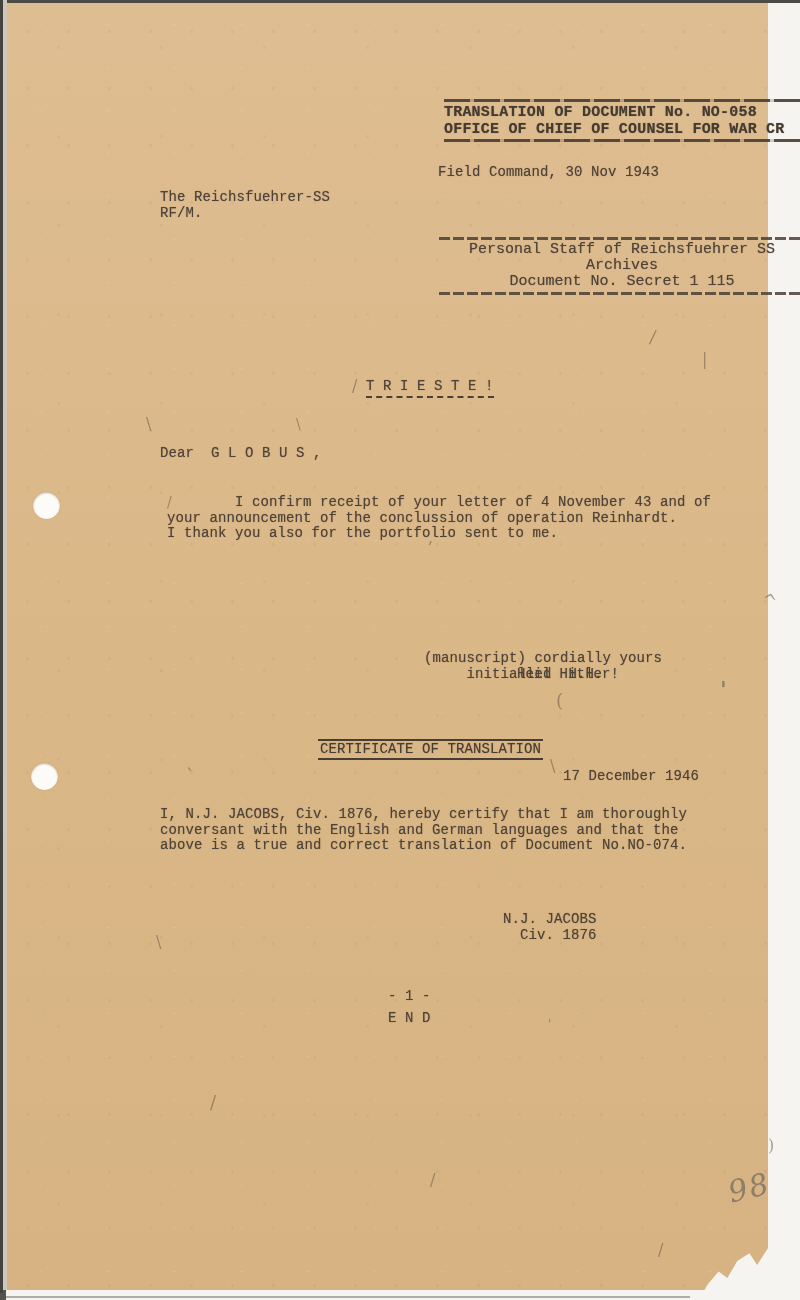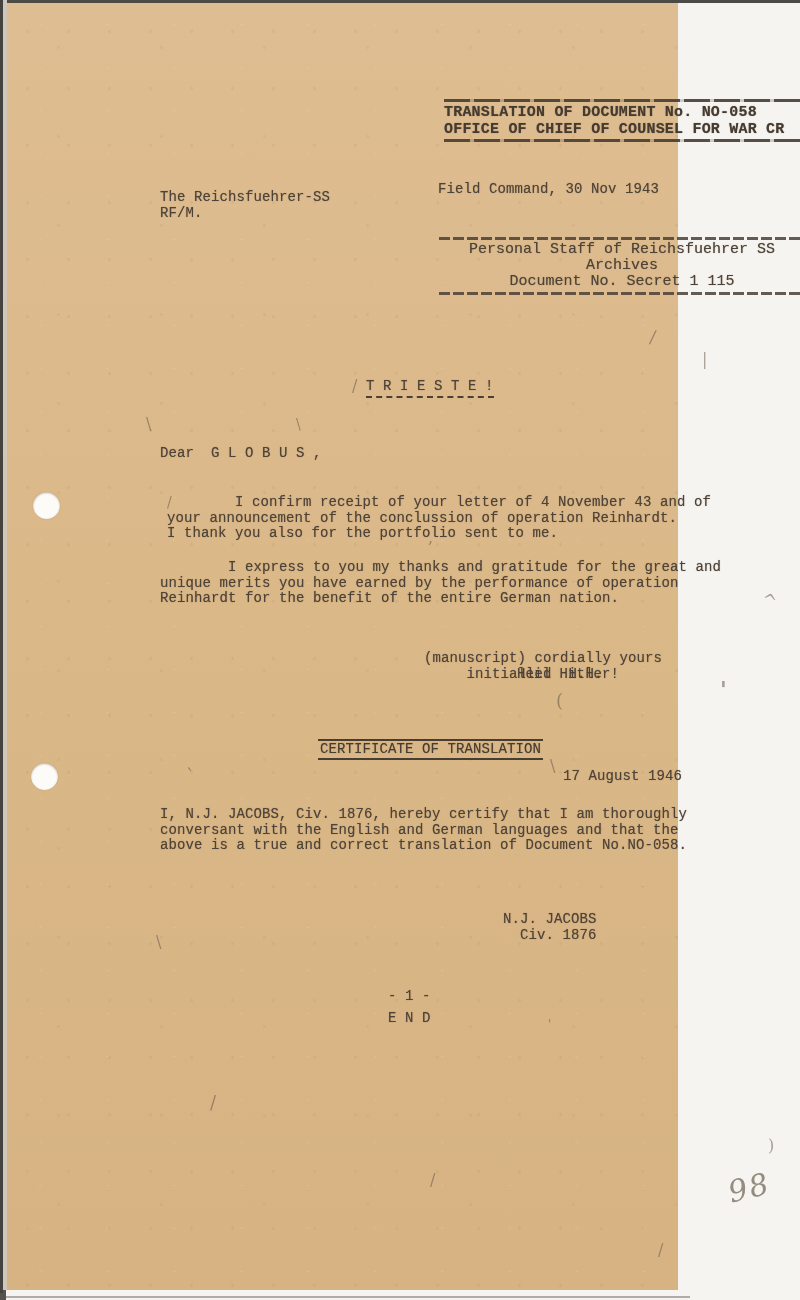--- a/index.html
+++ b/index.html
@@ -5,21 +5,21 @@
   html,body{margin:0;padding:0;}
   body{
     width:800px;height:1300px;position:relative;overflow:hidden;
     background:#f6f4f0;
     font-family:"Liberation Mono","DejaVu Sans Mono",monospace;
   }
   .scan-edge-top{position:absolute;left:0;top:0;width:800px;height:3px;background:#4c4a45;}
   .scan-edge-left{position:absolute;left:0;top:0;width:3px;height:1293px;background:#45433f;}
   .scan-edge-left2{position:absolute;left:3px;top:0;width:4px;height:1290px;background:#cfc8ba;}
   .paper{
-    position:absolute;left:7px;top:3px;width:671px;height:1287px;
+    position:absolute;left:7px;top:3px;width:761px;height:1287px;
     background-color:#dcba8c;
     background-image:
       radial-gradient(rgba(150,110,60,0.10) 1px, rgba(0,0,0,0) 1.6px),
       radial-gradient(rgba(255,243,214,0.12) 1px, rgba(0,0,0,0) 1.6px),
       radial-gradient(rgba(130,95,50,0.08) 1.2px, rgba(0,0,0,0) 2px),
       linear-gradient(180deg,#debd92 0%,#dab786 55%,#d7b384 100%);
     background-size:41px 57px, 67px 43px, 103px 89px, 100% 100%;
   }
   .typed{
     position:absolute;
@@ -76,50 +76,47 @@
   <div class="stamp-box">
     <div class="rule-solid"></div>
     <div class="stamp-line">TRANSLATION OF DOCUMENT No. NO-058</div>
     <div class="stamp-line">OFFICE OF CHIEF OF COUNSEL FOR WAR CR</div>
     <div class="rule-solid"></div>
   </div>
 
   <div class="typed" style="left:153px;top:163px;margin-top:24px;">The Reichsfuehrer-SS
 RF/M.</div>
 
-  <div class="typed" style="left:431px;top:179px;font-family:Liberation Mono, monospace;">Field Command, 30 Nov 1943</div>
+  <div class="typed" style="left:431px;top:162px;font-family:Liberation Mono, monospace;">Field Command, 30 Nov 1943</div>
 
   <div class="archive-box">
     <div class="rule-dashed"></div>
     <div class="archive-line">Personal Staff of Reichsfuehrer SS</div>
     <div class="archive-line">Archives</div>
     <div class="archive-line">Document No. Secret 1 115</div>
     <div class="rule-dashed"></div>
   </div>
 
   <div class="typed" style="left:359px;top:376px;"><span class="u-dashed">T R I E S T E !</span></div>
 
   <div class="typed" style="left:153px;top:443px;">Dear  G L O B U S ,</div>
 
   <div class="typed" style="left:160px;top:492px;">        I confirm receipt of your letter of 4 November 43 and of
 your announcement of the conclussion of operation Reinhardt.
 I thank you also for the portfolio sent to me.</div>
-  <div class="typed" style="left:153px;top:557px;">        I express to you my thanks and gratitude for the great and
-unique merits you have earned by the performance of operation
-Reinhardt for the benefit of the entire German nation.</div>
 
   <div class="typed" style="left:510px;top:664px;">Heil Hitler!</div>
   <div class="typed" style="left:417px;top:648px;">(manuscript) cordially yours
      initialled  H.H.</div>
 
   <div class="typed" style="left:311px;top:739px;"><span class="cert-heading">CERTIFICATE OF TRANSLATION</span></div>
-  <div class="typed" style="left:556px;top:766px;">17 August 1946</div>
+  <div class="typed" style="left:556px;top:766px;">17 December 1946</div>
   <div class="typed" style="left:153px;top:804px;">I, N.J. JACOBS, Civ. 1876, hereby certify that I am thoroughly
 conversant with the English and German languages and that the
-above is a true and correct translation of Document No.NO-058.</div>
+above is a true and correct translation of Document No.NO-074.</div>
   <div class="typed" style="left:496px;top:909px;">N.J. JACOBS
   Civ. 1876</div>
 
   <div class="typed" style="left:381px;top:986px;">- 1 -</div>
   <div class="typed" style="left:381px;top:1008px;">E N D</div>
 
   <div class="hole" style="left:26px;top:489px;"></div>
   <div class="hole" style="left:24px;top:760px;"></div>
 <span class="pmark" style="left: 643px; top: 323px; font-size: 18px; transform: rotate(8deg);">/</span>
     <span class="pmark" style="left: 695px; top: 347px; font-size: 16px; transform: rotate(0deg);">|</span>

